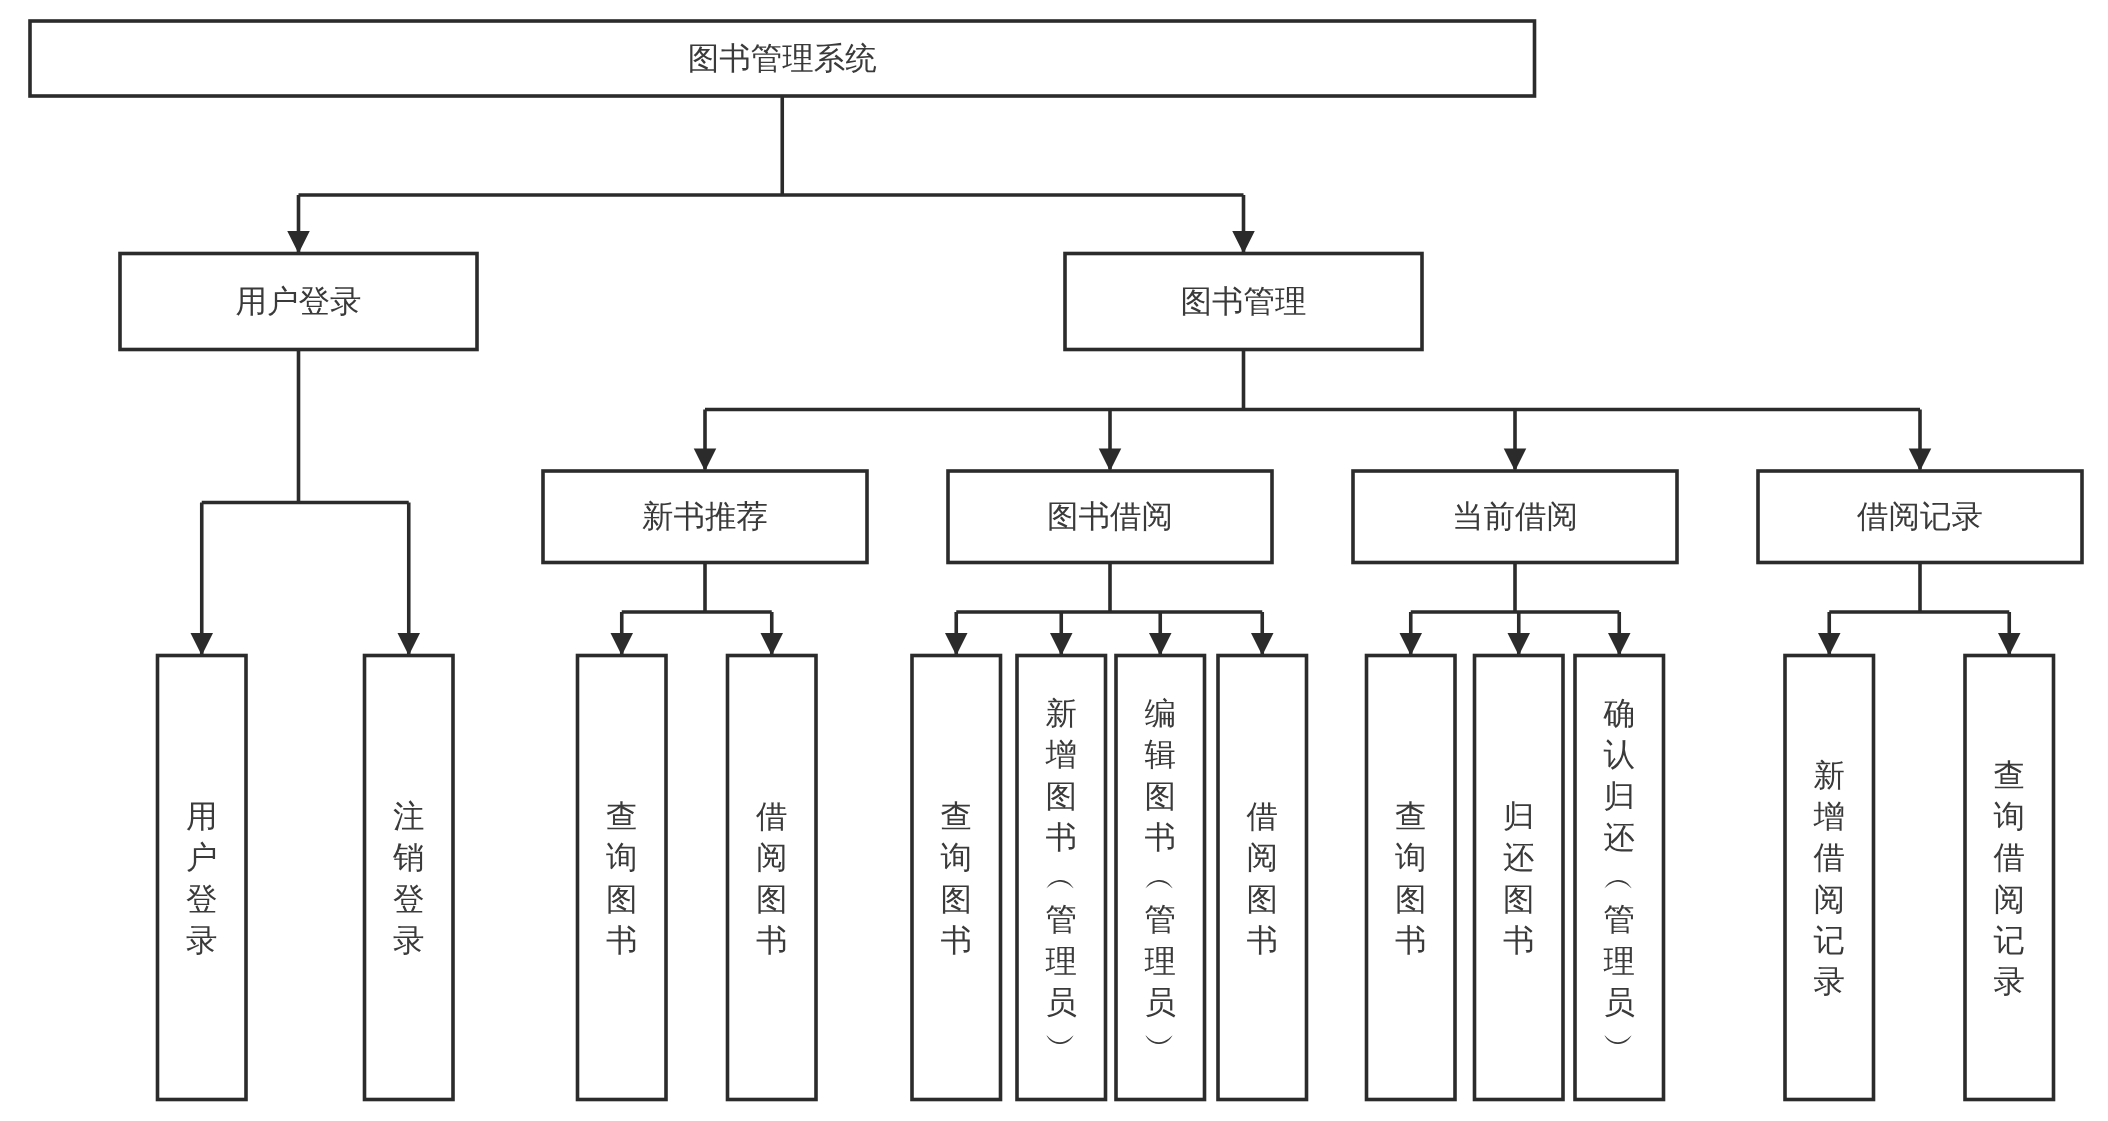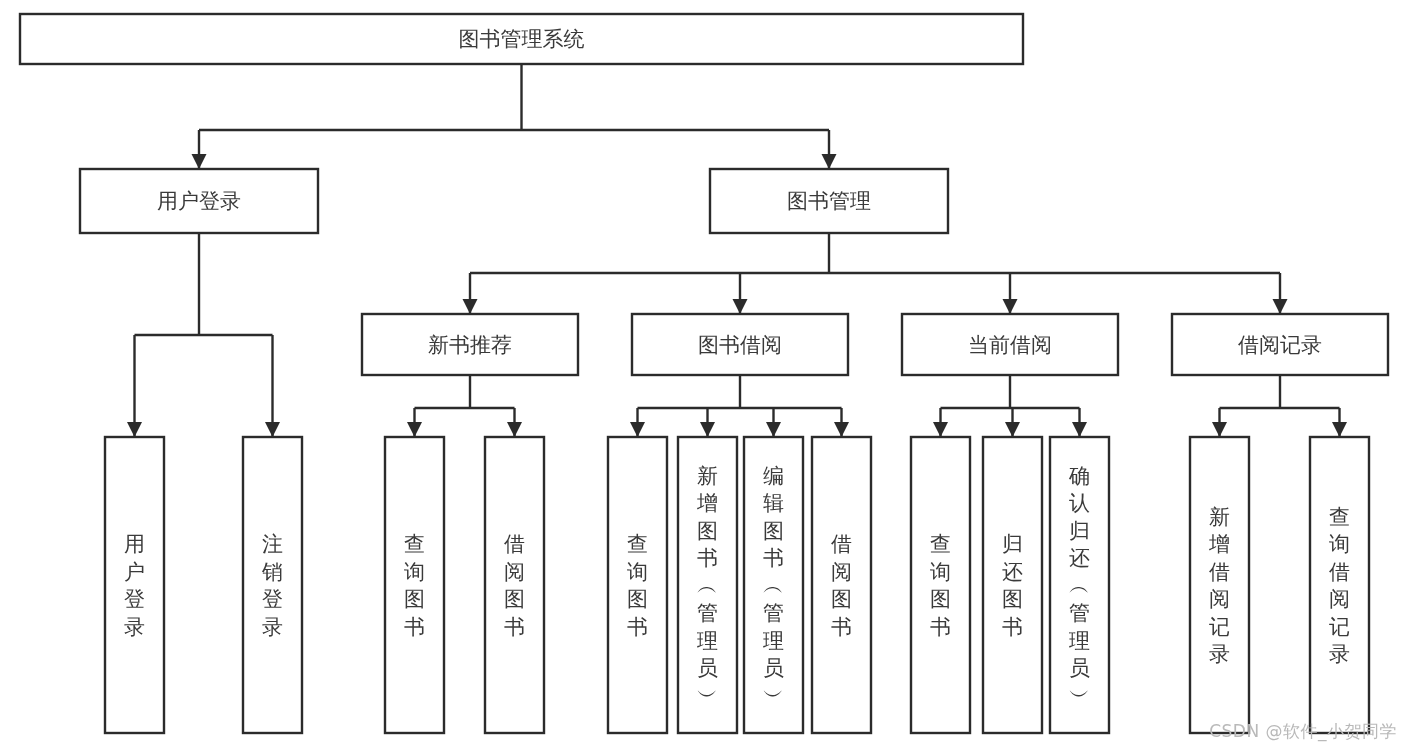--- a/index.html
+++ b/index.html
@@ -203,14 +203,13 @@
         <g>
           <rect x="1190" y="437" width="59" height="296" class="node-rect"></rect>
           <text class="node-label-vert" x="1219.5" y="523.95" font-size="21"><tspan x="1219.5" dy="0">新</tspan><tspan x="1219.5" dy="27.5">增</tspan><tspan x="1219.5" dy="27.5">借</tspan><tspan x="1219.5" dy="27.5">阅</tspan><tspan x="1219.5" dy="27.5">记</tspan><tspan x="1219.5" dy="27.5">录</tspan></text>
         </g>
         <g>
           <rect x="1310" y="437" width="59" height="296" class="node-rect"></rect>
           <text class="node-label-vert" x="1339.5" y="523.95" font-size="21"><tspan x="1339.5" dy="0">查</tspan><tspan x="1339.5" dy="27.5">询</tspan><tspan x="1339.5" dy="27.5">借</tspan><tspan x="1339.5" dy="27.5">阅</tspan><tspan x="1339.5" dy="27.5">记</tspan><tspan x="1339.5" dy="27.5">录</tspan></text>
         </g>
       </g>
   </svg>
-  <div class="watermark">CSDN @软件_小贺同学</div>
 </div>
 
 </body></html>

